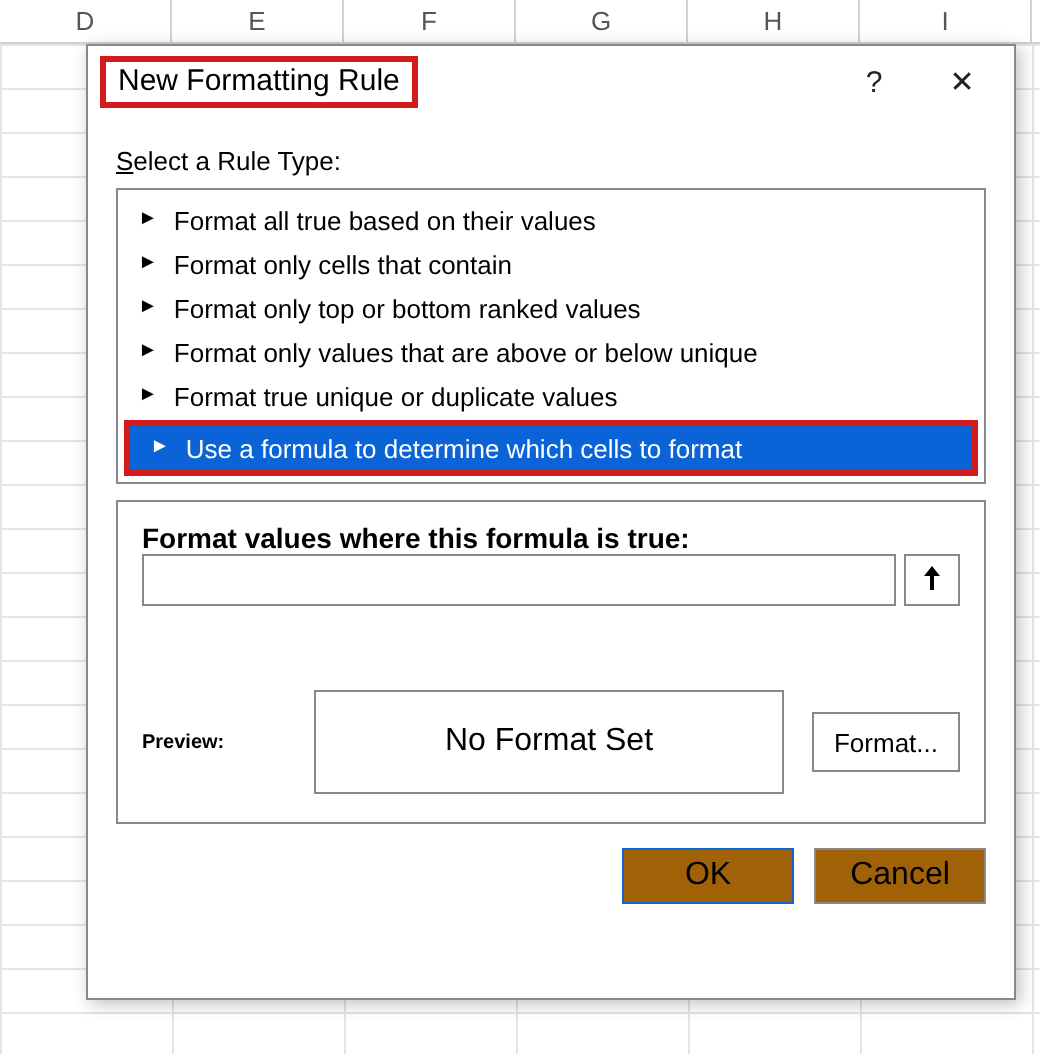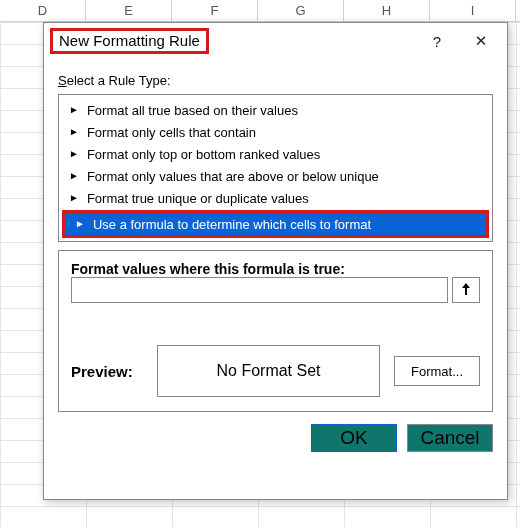--- a/index.html
+++ b/index.html
@@ -34,26 +34,26 @@
   .item.selected { background: #0a64d8; color: #fff; }
 
   .editgroup { border: 1px solid #888; margin-top: 8px; padding: 10px 12px 14px 12px; }
   .editgroup .hdr { font-weight: 700; font-size: 14px; margin-bottom: 0; }
   .formula-row { display: flex; gap: 4px; }
   .formula { flex: 1; height: 26px; border: 1px solid #888; padding: 2px 6px; font-size: 13px; }
   .refbtn { width: 28px; height: 26px; border: 1px solid #888; background: #fff; display: flex; align-items: center; justify-content: center; }
   .refbtn svg { width: 12px; height: 14px; }
 
   .preview-row { display: flex; align-items: center; gap: 14px; margin-top: 42px; }
-  .preview-label { font-weight: 700; font-size: 15px; width: 72px; }
+  .preview-label { font-weight: 700; font-size: 10px; width: 72px; }
   .preview-box { flex: 1; height: 52px; border: 1px solid #888; display: flex; align-items: center; justify-content: center; font-size: 16px; }
-  .fmtbtn { width: 86px; height: 30px; border: 1px solid #888; background: #fff; font-size: 13px; }
+  .fmtbtn { width: 74px; height: 30px; border: 1px solid #888; background: #fff; font-size: 13px; }
 
   .footer { display: flex; justify-content: flex-end; gap: 10px; padding: 0 14px 14px 0; }
-  .btn { width: 86px; height: 28px; border: 1px solid #888; background: #0f766e; font-size: 19px; }
+  .btn { width: 86px; height: 28px; border: 1px solid #888; background: #a16207; font-size: 16px; }
   .btn.primary { border: 1px solid #0a64d8; }
 </style>
 </head>
 <body>
 
 <div class="sheet">
   <div class="colhdr">
     <div>D</div>
     <div>E</div>
     <div>F</div>

